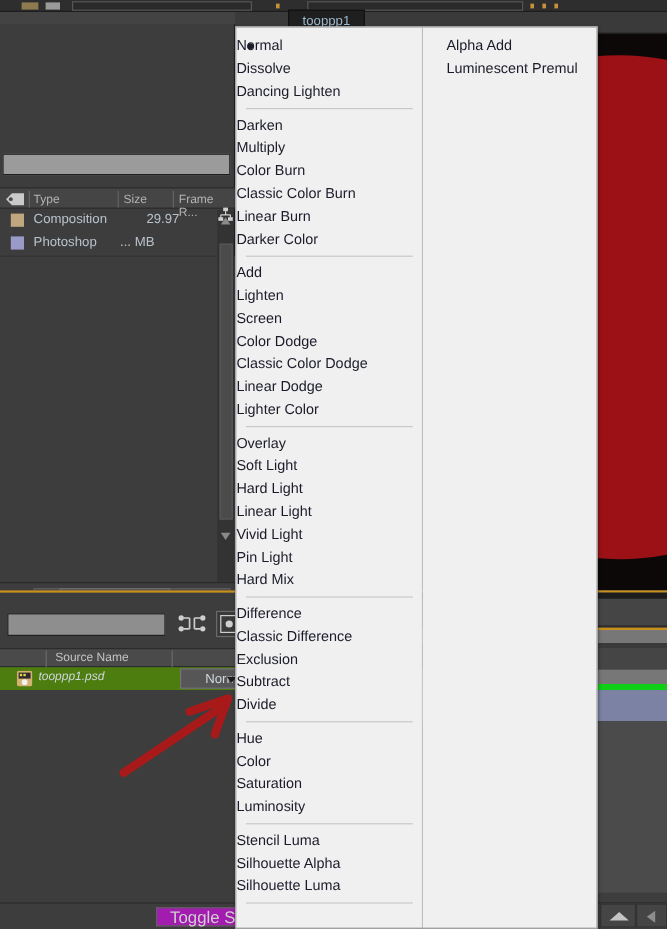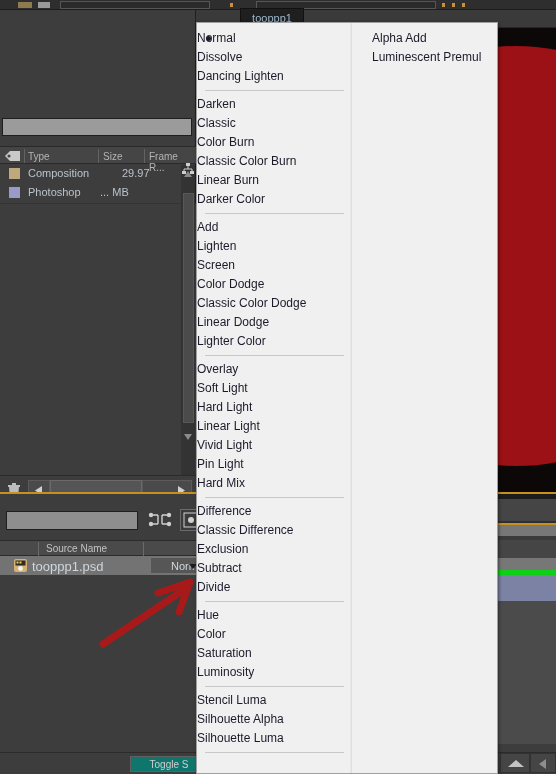--- a/index.html
+++ b/index.html
@@ -31,21 +31,21 @@
     background:#3a3a3a; border-bottom:1px solid #262626;
   }
   .comp-tab {
     position:absolute; left:228px; top:8px; width:64px; height:20px;
     background:#1f1f1f; border:1px solid #111;
     color:#9bb7cc; font-size:11px; line-height:19px; text-align:center;margin-left:12px;
   }
 
   
   .project-panel {
-    position:absolute; left:0; top:10px; width:196px; height:482px;
+    position:absolute; left:0; top:20px; width:196px; height:482px;
     background:#3d3d3d; border-right:1px solid #202020;
   }
   .proj-search {
     position:absolute; left:2px; top:108px; width:190px; height:18px;
     background:#9b9b9b; border:1px solid #1f1f1f;
   }
   .proj-colhead {
     position:absolute; left:0; top:136px; width:196px; height:18px;
     background:#454545; border-top:1px solid #2a2a2a; border-bottom:1px solid #2a2a2a;
     color:#b4b4b4; font-size:10px;
@@ -97,21 +97,21 @@
   }
   .tl-box { position:absolute; top:15px; width:22px; height:22px; background:#3a3a3a; border:1px solid #6a6a6a;}
 
   .tl-colhead {
     position:absolute; left:0; top:48px; width:556px; height:16px;
     background:#4a4a4a; border-top:1px solid #2b2b2b; border-bottom:1px solid #2b2b2b;
     color:#c3c3c3; font-size:10px;
   }
   .tl-layerrow {
     position:absolute; left:0; top:64px; width:200px; height:19px;
-    background:#737373; font-size:13px;
+    background:#4d7c0f; font-size:10px;font-style:italic;
   }
   .psd-icon { position:absolute; left:14px; top:3px; width:13px; height:13px; }
   .layer-name { position:absolute; left:32px; top:3px; color:#cfd6dc; }
   .mode-dd {
     position:absolute; left:150px; top:65px; width:50px; height:17px;
     background:#565656; border:1px solid #747474;
     color:#cfd6dc; font-size:11px; line-height:16px; padding-left:20px;
     overflow:hidden; white-space:nowrap;
   }
   .dd-caret { position:absolute; right:2px; top:6px; width:0;height:0;
@@ -125,22 +125,22 @@
   .tl-time-label { position:absolute; color:#a6a6a6; font-size:10px; }
   .tl-green { position:absolute; left:200px; width:356px; height:5px; background:#0fd016; }
   .tl-blue { position:absolute; left:200px; width:356px; height:26px; background:#7b82a4; }
 
   .tl-bottom {
     position:absolute; left:0; bottom:0; width:556px; height:22px;
     background:#3d3d3d; border-top:1px solid #2b2b2b;
   }
   .toggle-btn {
     position:absolute; left:130px; top:3px; width:78px; height:16px;
-    background:#0f766e; border:1px solid #606060;
-    color:#cfcfcf; font-size:10px; line-height:15px; text-align:center;
+    background:#a21caf; border:1px solid #606060;
+    color:#cfcfcf; font-size:14px; line-height:15px; text-align:center;
   }
   .bb-btn { position:absolute; bottom:1px; height:20px; background:#454545; border:1px solid #333; }
 
   
   .comp-view {
     position:absolute; left:496px; top:28px; width:60px; height:464px;
     background:#0d0808; overflow:hidden;
   }
   .red-shape {
     position:absolute; left:-190px; top:18px; width:420px; height:420px;
@@ -344,21 +344,21 @@
     <div class="mi">
       <span class="bullet"></span>
       <span>Normal</span>
     </div>
     <div class="mi"><span>Dissolve</span></div>
     <div class="mi"><span>Dancing Lighten</span></div>
 
     <div class="msep"></div>
 
     <div class="mi"><span>Darken</span></div>
-    <div class="mi"><span>Classic</span></div>
+    <div class="mi"><span>Multiply</span></div>
     <div class="mi"><span>Color Burn</span></div>
     <div class="mi"><span>Classic Color Burn</span></div>
     <div class="mi"><span>Linear Burn</span></div>
     <div class="mi"><span>Darker Color</span></div>
 
     <div class="msep"></div>
 
     <div class="mi"><span>Add</span></div>
     <div class="mi"><span>Lighten</span></div>
     <div class="mi"><span>Screen</span></div>

